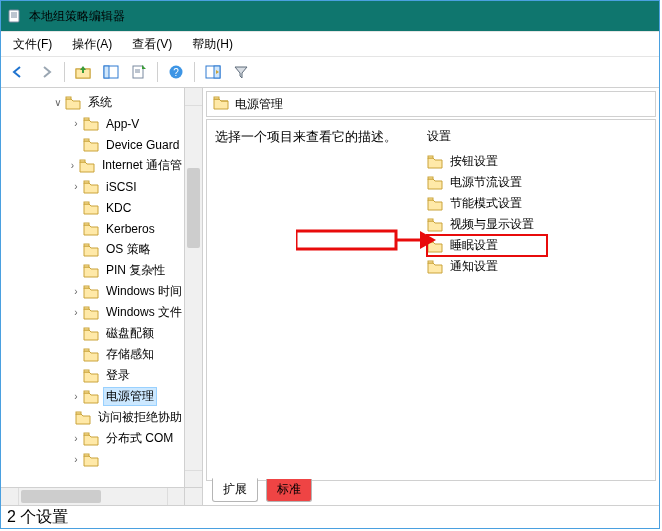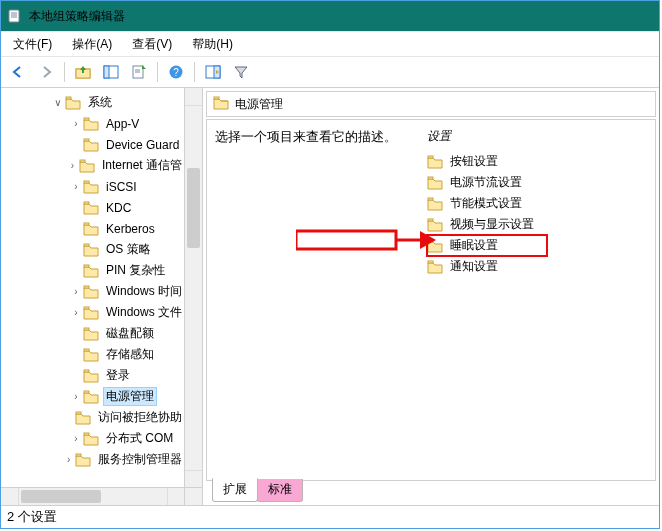--- a/index.html
+++ b/index.html
@@ -209,21 +209,20 @@
     border-right: none;
   }
   .rp-list {
     flex:1 1 auto;
     padding:4px 0 0 0;
     position:relative;
   }
   .rp-colhdr {
     padding:4px 10px 6px 14px;
     color:#000;
-    font-style:italic;
   }
   .rp-items {
     padding-left:14px;
   }
   .rp-item {
     display:flex;
     align-items:center;
     height:21px;
     gap:4px;
   }
@@ -238,50 +237,50 @@
   .setting-icon {
     width:16px; height:16px; display:inline-flex; align-items:center; justify-content:center;
   }
 
   
   .rp-tabs {
     height:22px;
     display:flex;
     align-items:flex-end;
     padding-left:6px;
-    gap:0;
+    gap:9px;
     margin:0 3px 2px 3px;
   }
   .rp-tab {
     border:1px solid #b5b5b5;
     border-top:none;
     border-top-left-radius:0;
     border-top-right-radius:0;
     border-bottom-left-radius:3px;
     border-bottom-right-radius:3px;
     padding:2px 10px 3px 10px;
     font-size:12px;
-    background:#f9a8d4;
+    background:#ef4444;
     position:relative;
     top:-1px;
     margin-right:-1px;
   }
   .rp-tab.active {
     background:#fff;
     border-top:1px solid #fff;
   }
 
   
   .statusbar {
     height:22px;
     border-top:1px solid #d0d0d0;
     display:flex;
     align-items:center;
     padding:0 6px;
-    font-size:13px;
+    font-size:16px;
     color:#000;
   }
 
   
   .annotation {
     position:absolute;
     pointer-events:none;
     z-index:50;
   }
 
@@ -523,21 +522,20 @@
                 </svg></span>
               <span class="tree-label">分布式 COM</span>
             </div>
             <div class="tree-row">
               <span class="indent" style="width:62px"></span>
               <span class="twisty">›</span>
               <span class="folder-icon"><svg width="16" height="14" viewBox="0 0 16 14">
                   <path d="M1 3 h5 l2 2 h7 v8 h-14 z" fill="#ffe9a8" stroke="#caa33a"></path>
                   <rect x="1" y="1" width="5" height="2" fill="#ffe9a8" stroke="#caa33a"></rect>
                 </svg></span>
-              <span class="tree-label">服务控制管理器</span>
             </div>
           </div>
       </div>
       <div class="vscroll">
           <div class="thumb"></div>
         </div>
       <div class="hscroll">
           <div class="thumb"></div>
         </div>
       <div class="scroll-corner"></div>

